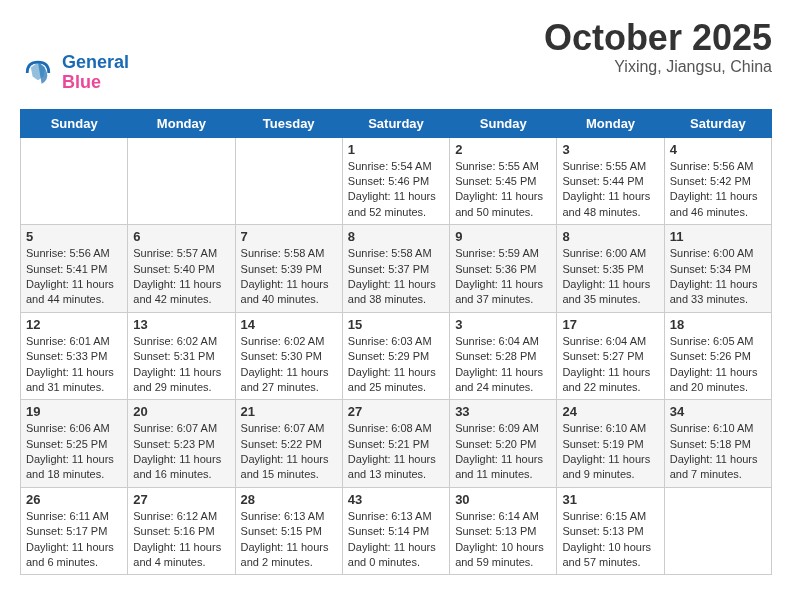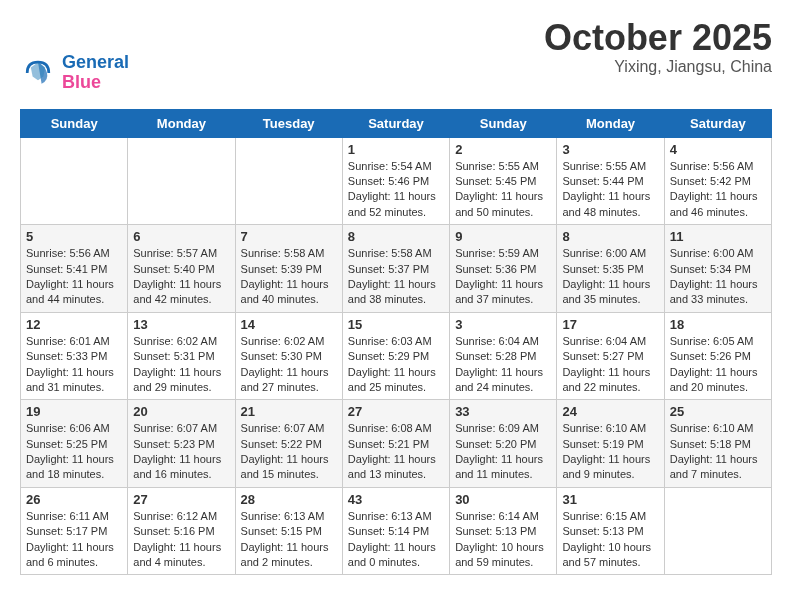--- a/index.html
+++ b/index.html
@@ -229,21 +229,21 @@
         </td>
         <td>
           <span class="day-num">33</span>
           <div class="day-info">Sunrise: 6:09 AM<br>Sunset: 5:20 PM<br>Daylight: 11 hours<br>and 11 minutes.</div>
         </td>
         <td>
           <span class="day-num">24</span>
           <div class="day-info">Sunrise: 6:10 AM<br>Sunset: 5:19 PM<br>Daylight: 11 hours<br>and 9 minutes.</div>
         </td>
         <td>
-          <span class="day-num">25</span>
+          <span class="day-num">34</span>
           <div class="day-info">Sunrise: 6:10 AM<br>Sunset: 5:18 PM<br>Daylight: 11 hours<br>and 7 minutes.</div>
         </td>
       </tr>
       <tr>
         <td>
           <span class="day-num">26</span>
           <div class="day-info">Sunrise: 6:11 AM<br>Sunset: 5:17 PM<br>Daylight: 11 hours<br>and 6 minutes.</div>
         </td>
         <td>
           <span class="day-num">27</span>

